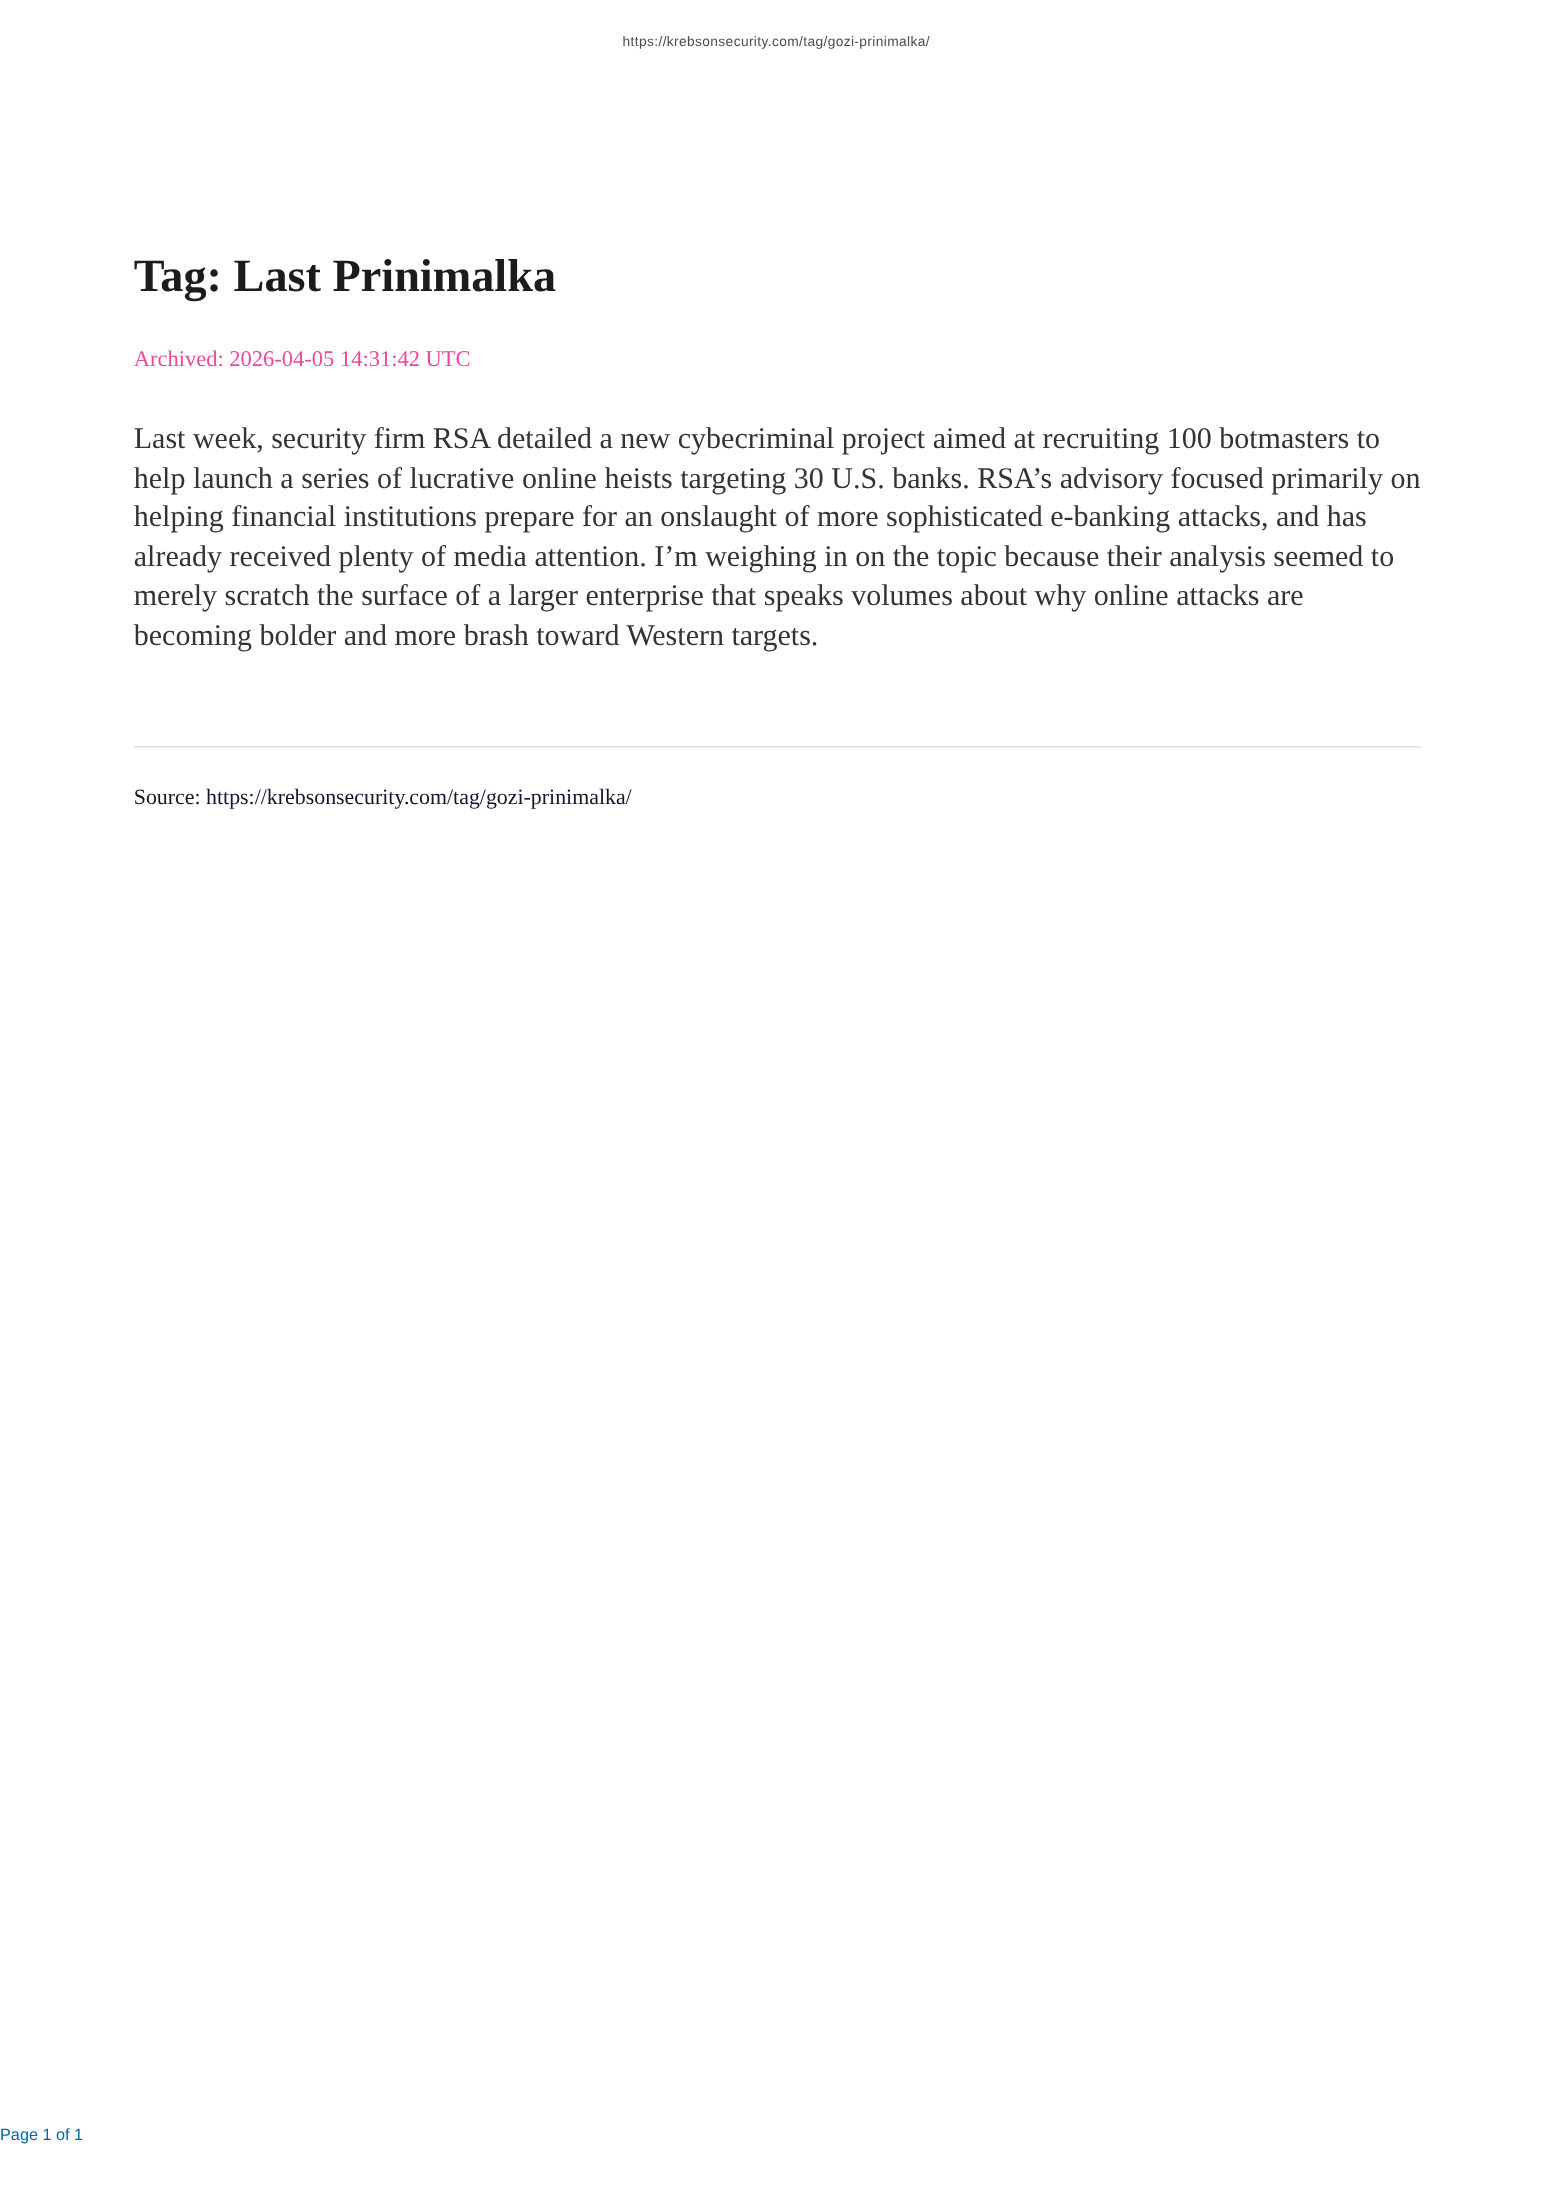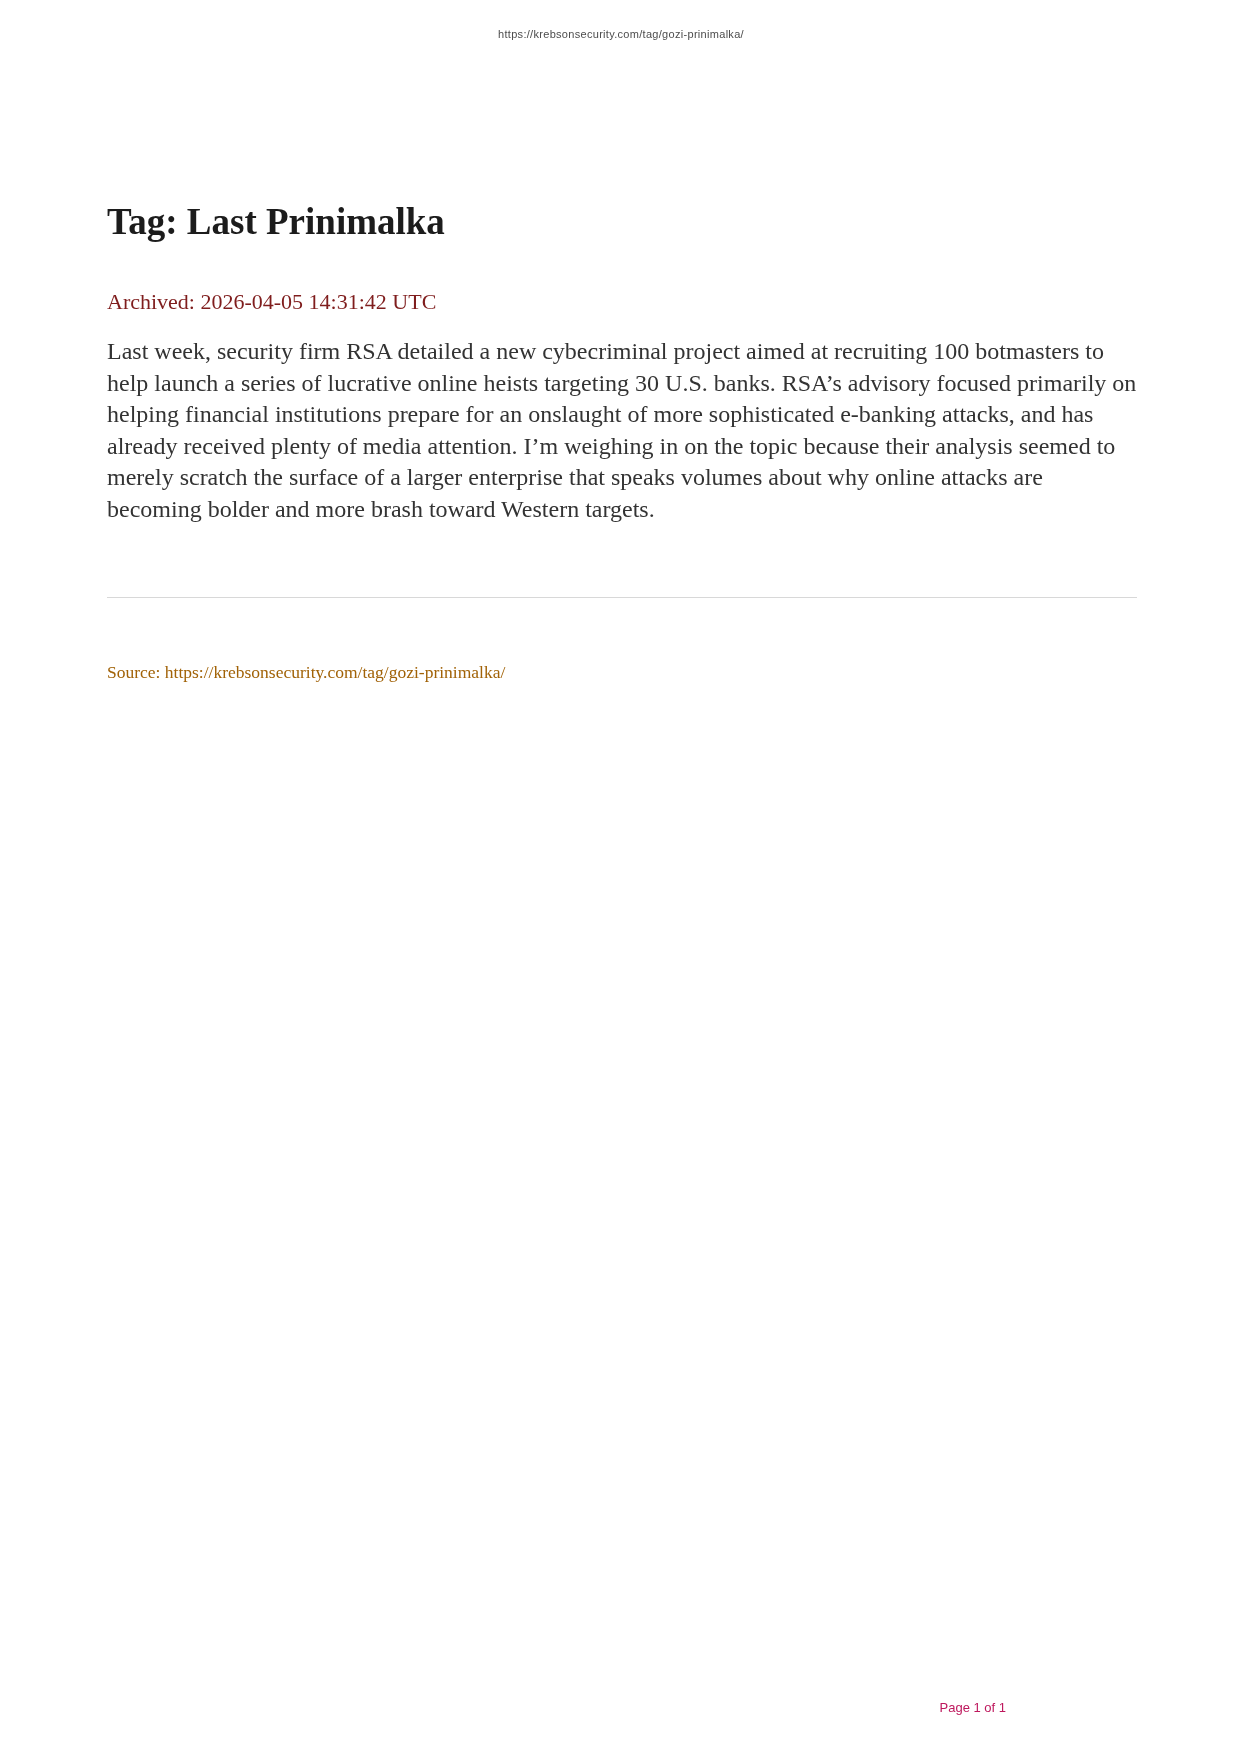--- a/index.html
+++ b/index.html
@@ -33,25 +33,25 @@
     top: 200px;
     left: 0;
     font-family: "Liberation Serif", "DejaVu Serif", serif;
     font-weight: 700;
     font-size: 37px;
     line-height: 1.2;
     color: #1c1c1c;
   }
   .archived-line {
     position: absolute;
-    top: 288px;
+    top: 276px;
     left: 0;
-    font-size: 22px;
+    font-size: 18px;
     line-height: 1.3;
-    color: #7f1d1d;
+    color: #ec4899;
   }
   .body-paragraph {
     position: absolute;
     top: 336px;
     left: 0;
     width: 1030px;
     font-size: 24px;
     line-height: 31.5px;
     color: #333333;
     text-align: left;
@@ -64,32 +64,31 @@
     height: 0;
     border: none;
     border-top: 1px solid #d8d8d8;
   }
   .source-line {
     position: absolute;
     top: 626px;
     left: 0;
     font-size: 17.5px;
     line-height: 1.3;
-    color: #a16207;
-    margin-top: 35px;
+    color: #0f172a;
   }
   .footer-page {
     position: absolute;
     top: 1700px;
     left: 0;
     width: 1006px;
-    text-align: right;
+    text-align: left;
     font-family: "Liberation Sans", "DejaVu Sans", sans-serif;
     font-size: 13px;
-    color: #be185d;
+    color: #0369a1;
   }
 </style>
 </head>
 <body>
 
 <div class="header-url">https://krebsonsecurity.com/tag/gozi-prinimalka/</div>
 
 <div class="content">
   <h1 class="page-title">Tag: Last Prinimalka</h1>
 

